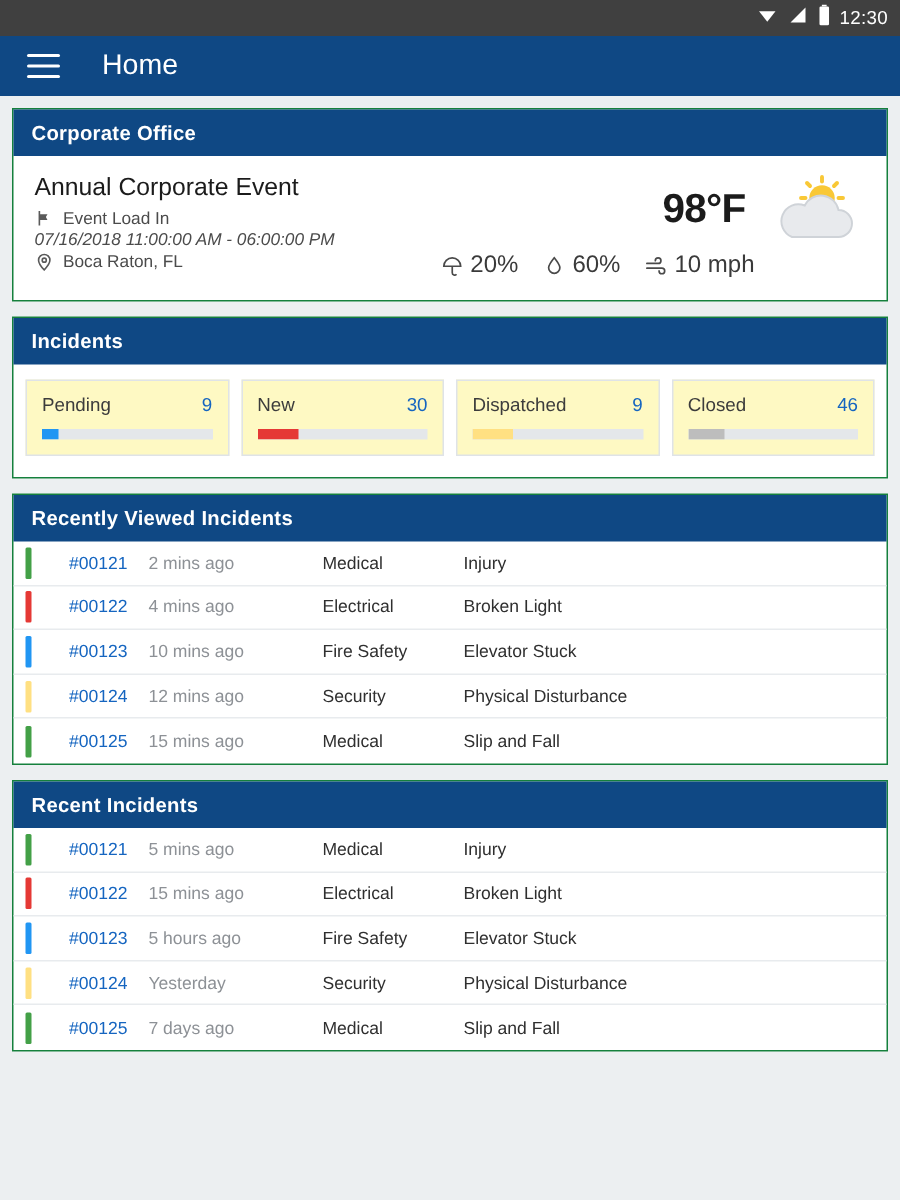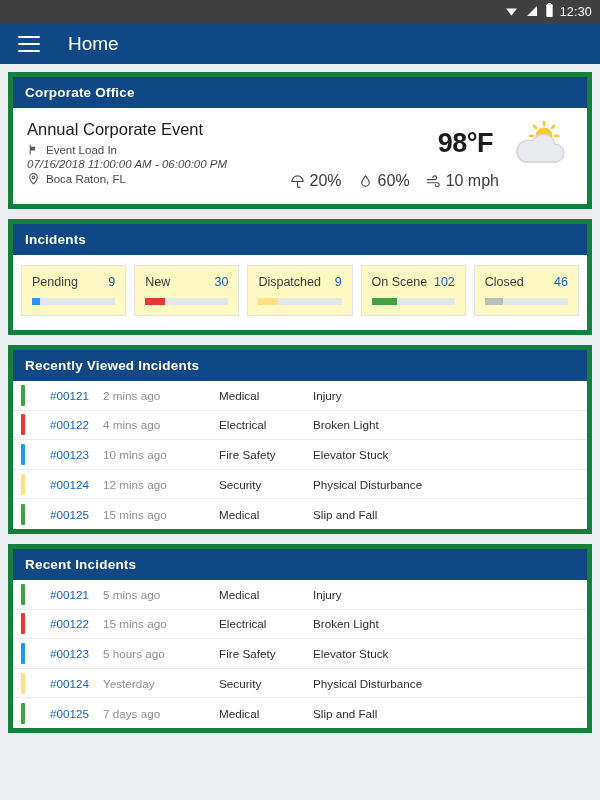--- a/index.html
+++ b/index.html
@@ -47,21 +47,21 @@
 
   
   .page {
     height: calc(800px - 24px - 56px);
     overflow: hidden;
     padding: 8px 8px 0 8px;
   }
 
   .card {
     background: #ffffff;
-    border: 5px solid #15803d;
+    border: 1px solid #15803d;
     margin-bottom: 10px;
   }
   .card-header {
     background: #0f4884;
     color: #fff;
     font-size: 13.5px;
     font-weight: bold;
     padding: 8px 12px;
     letter-spacing: .2px;
   }
@@ -322,29 +322,20 @@
       <div class="tile">
         <div class="tile-top">
           <span class="tile-label">Dispatched</span>
           <span class="tile-count">9</span>
         </div>
         <div class="tile-bar">
             <i style="background: rgb(255, 224, 130); width: 24%;"></i>
           </div>
       </div>
 
-      <div class="tile">
-        <div class="tile-top">
-          <span class="tile-label">On Scene</span>
-          <span class="tile-count">102</span>
-        </div>
-        <div class="tile-bar">
-            <i style="background: rgb(67, 160, 71); width: 30%;"></i>
-          </div>
-      </div>
 
       <div class="tile">
         <div class="tile-top">
           <span class="tile-label">Closed</span>
           <span class="tile-count">46</span>
         </div>
         <div class="tile-bar">
             <i style="background: rgb(189, 189, 189); width: 22%;"></i>
           </div>
       </div>

